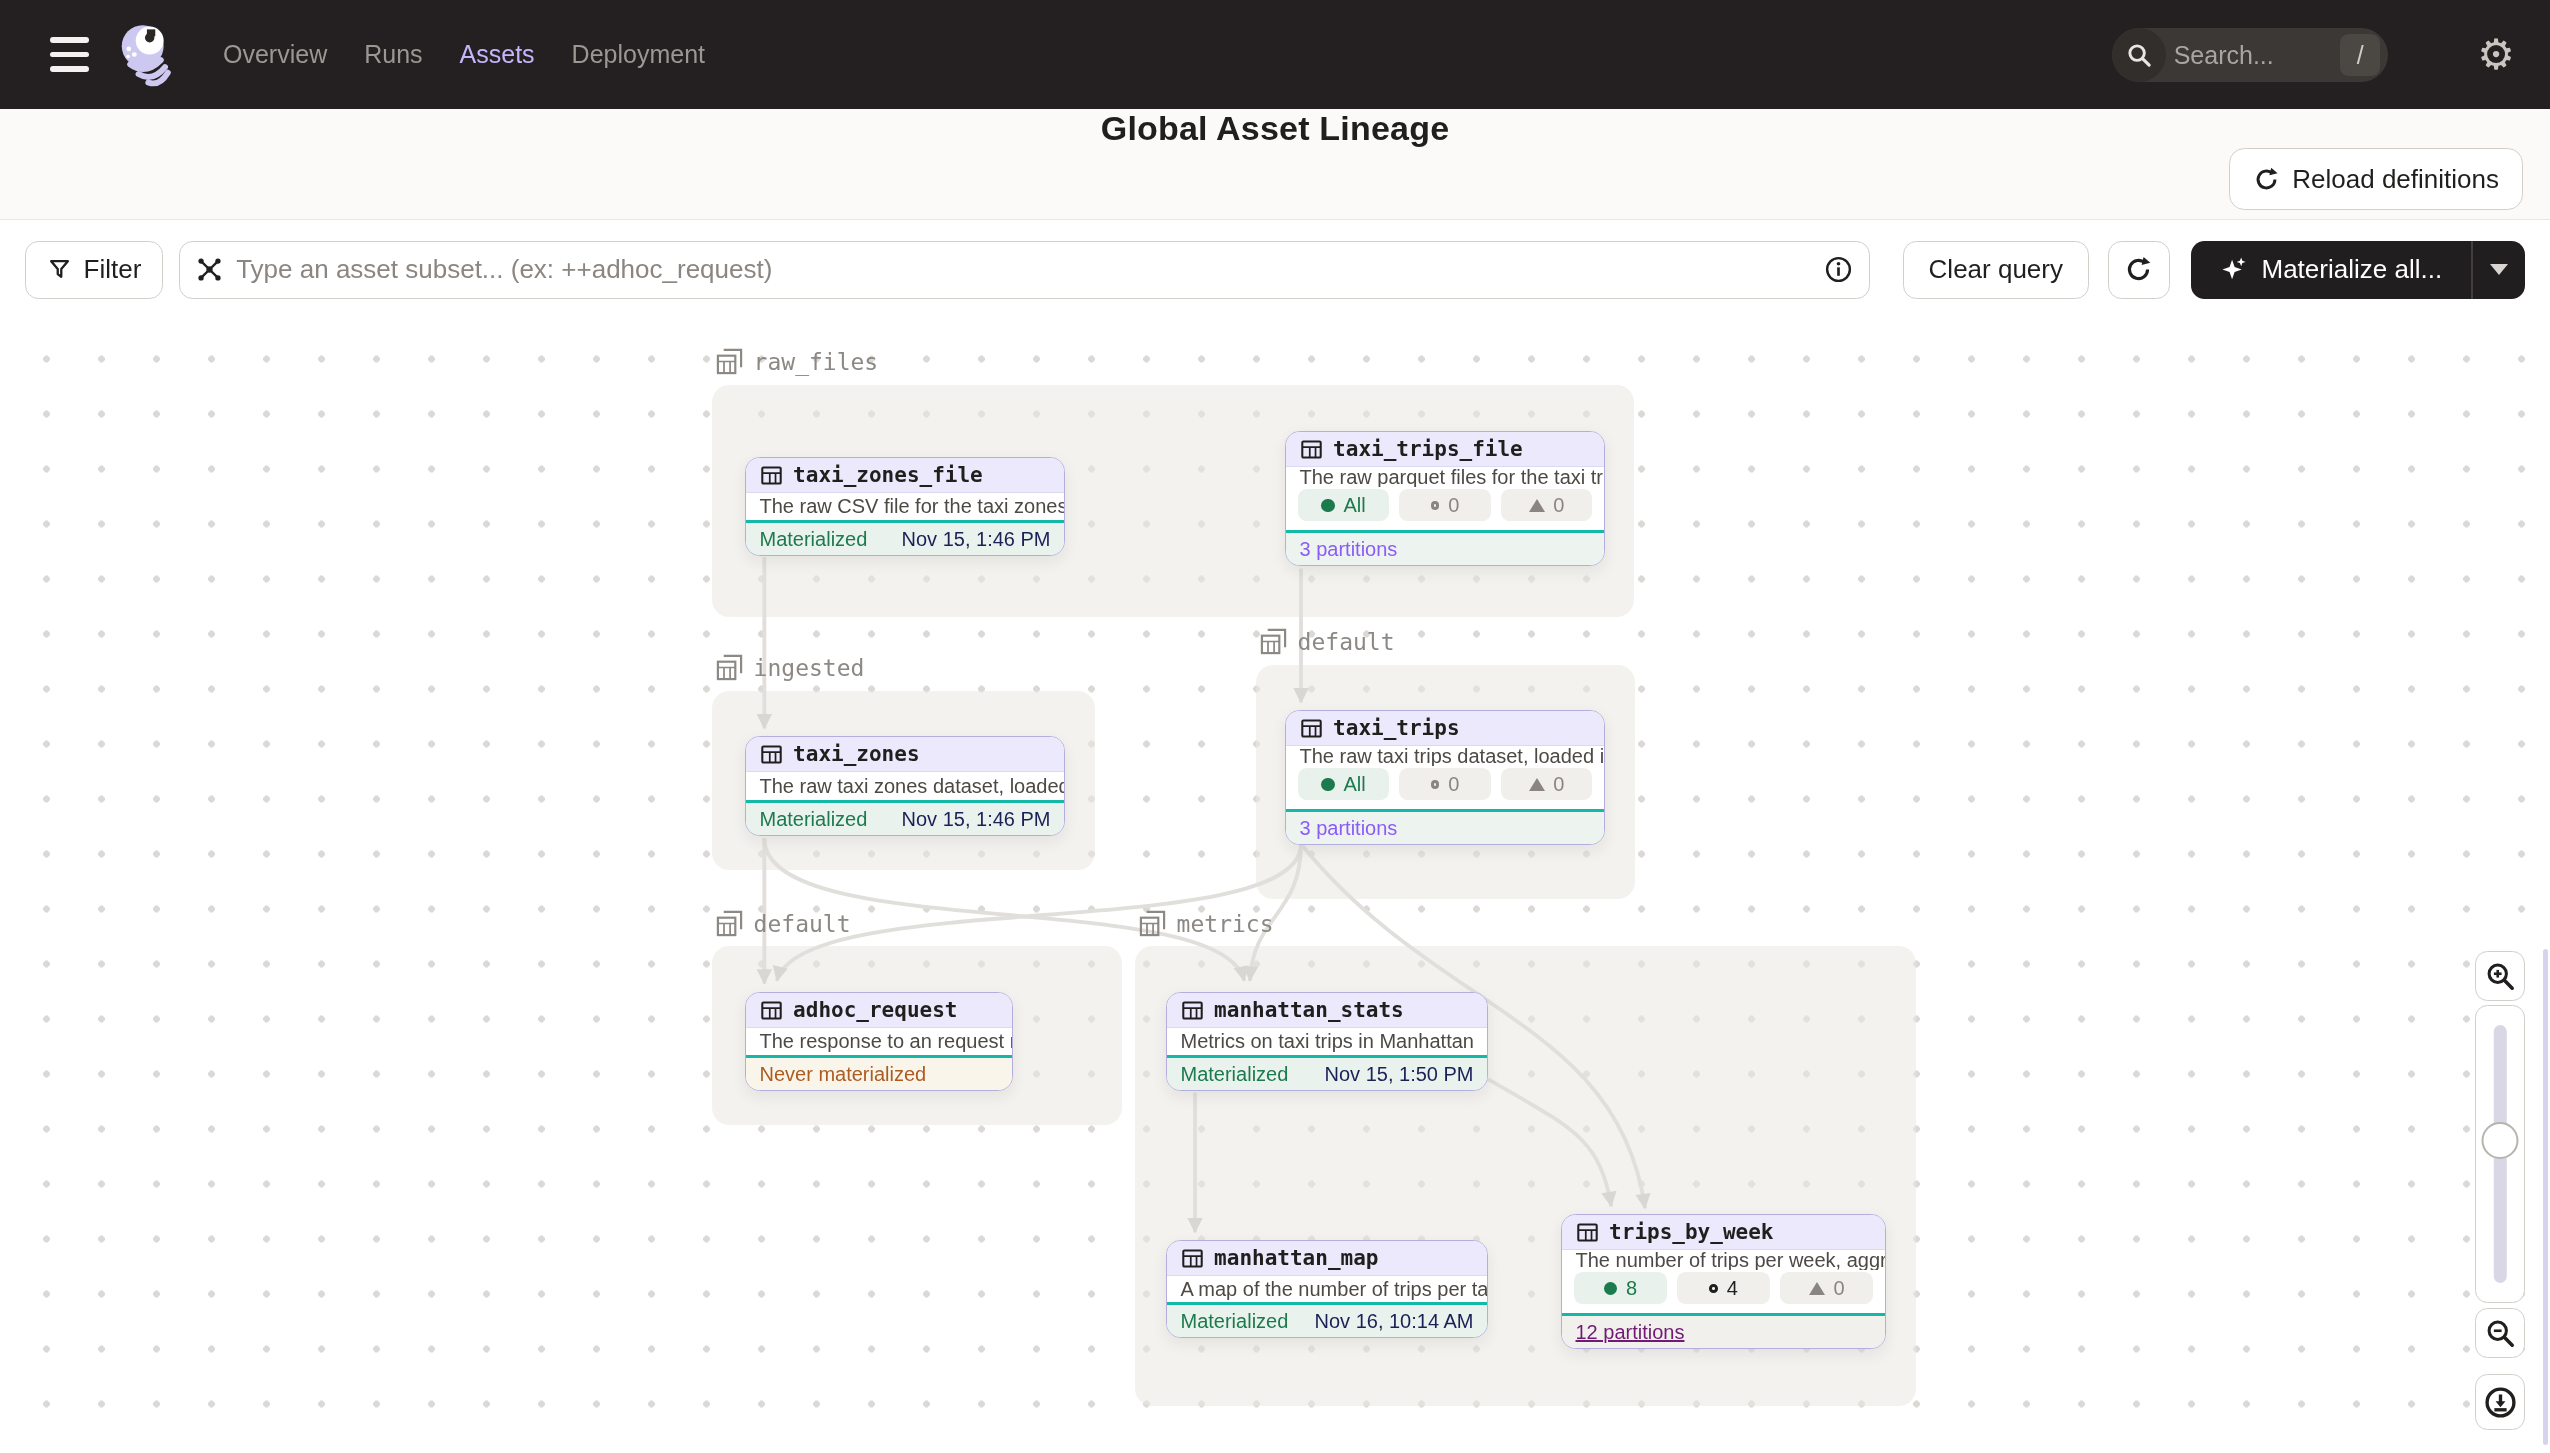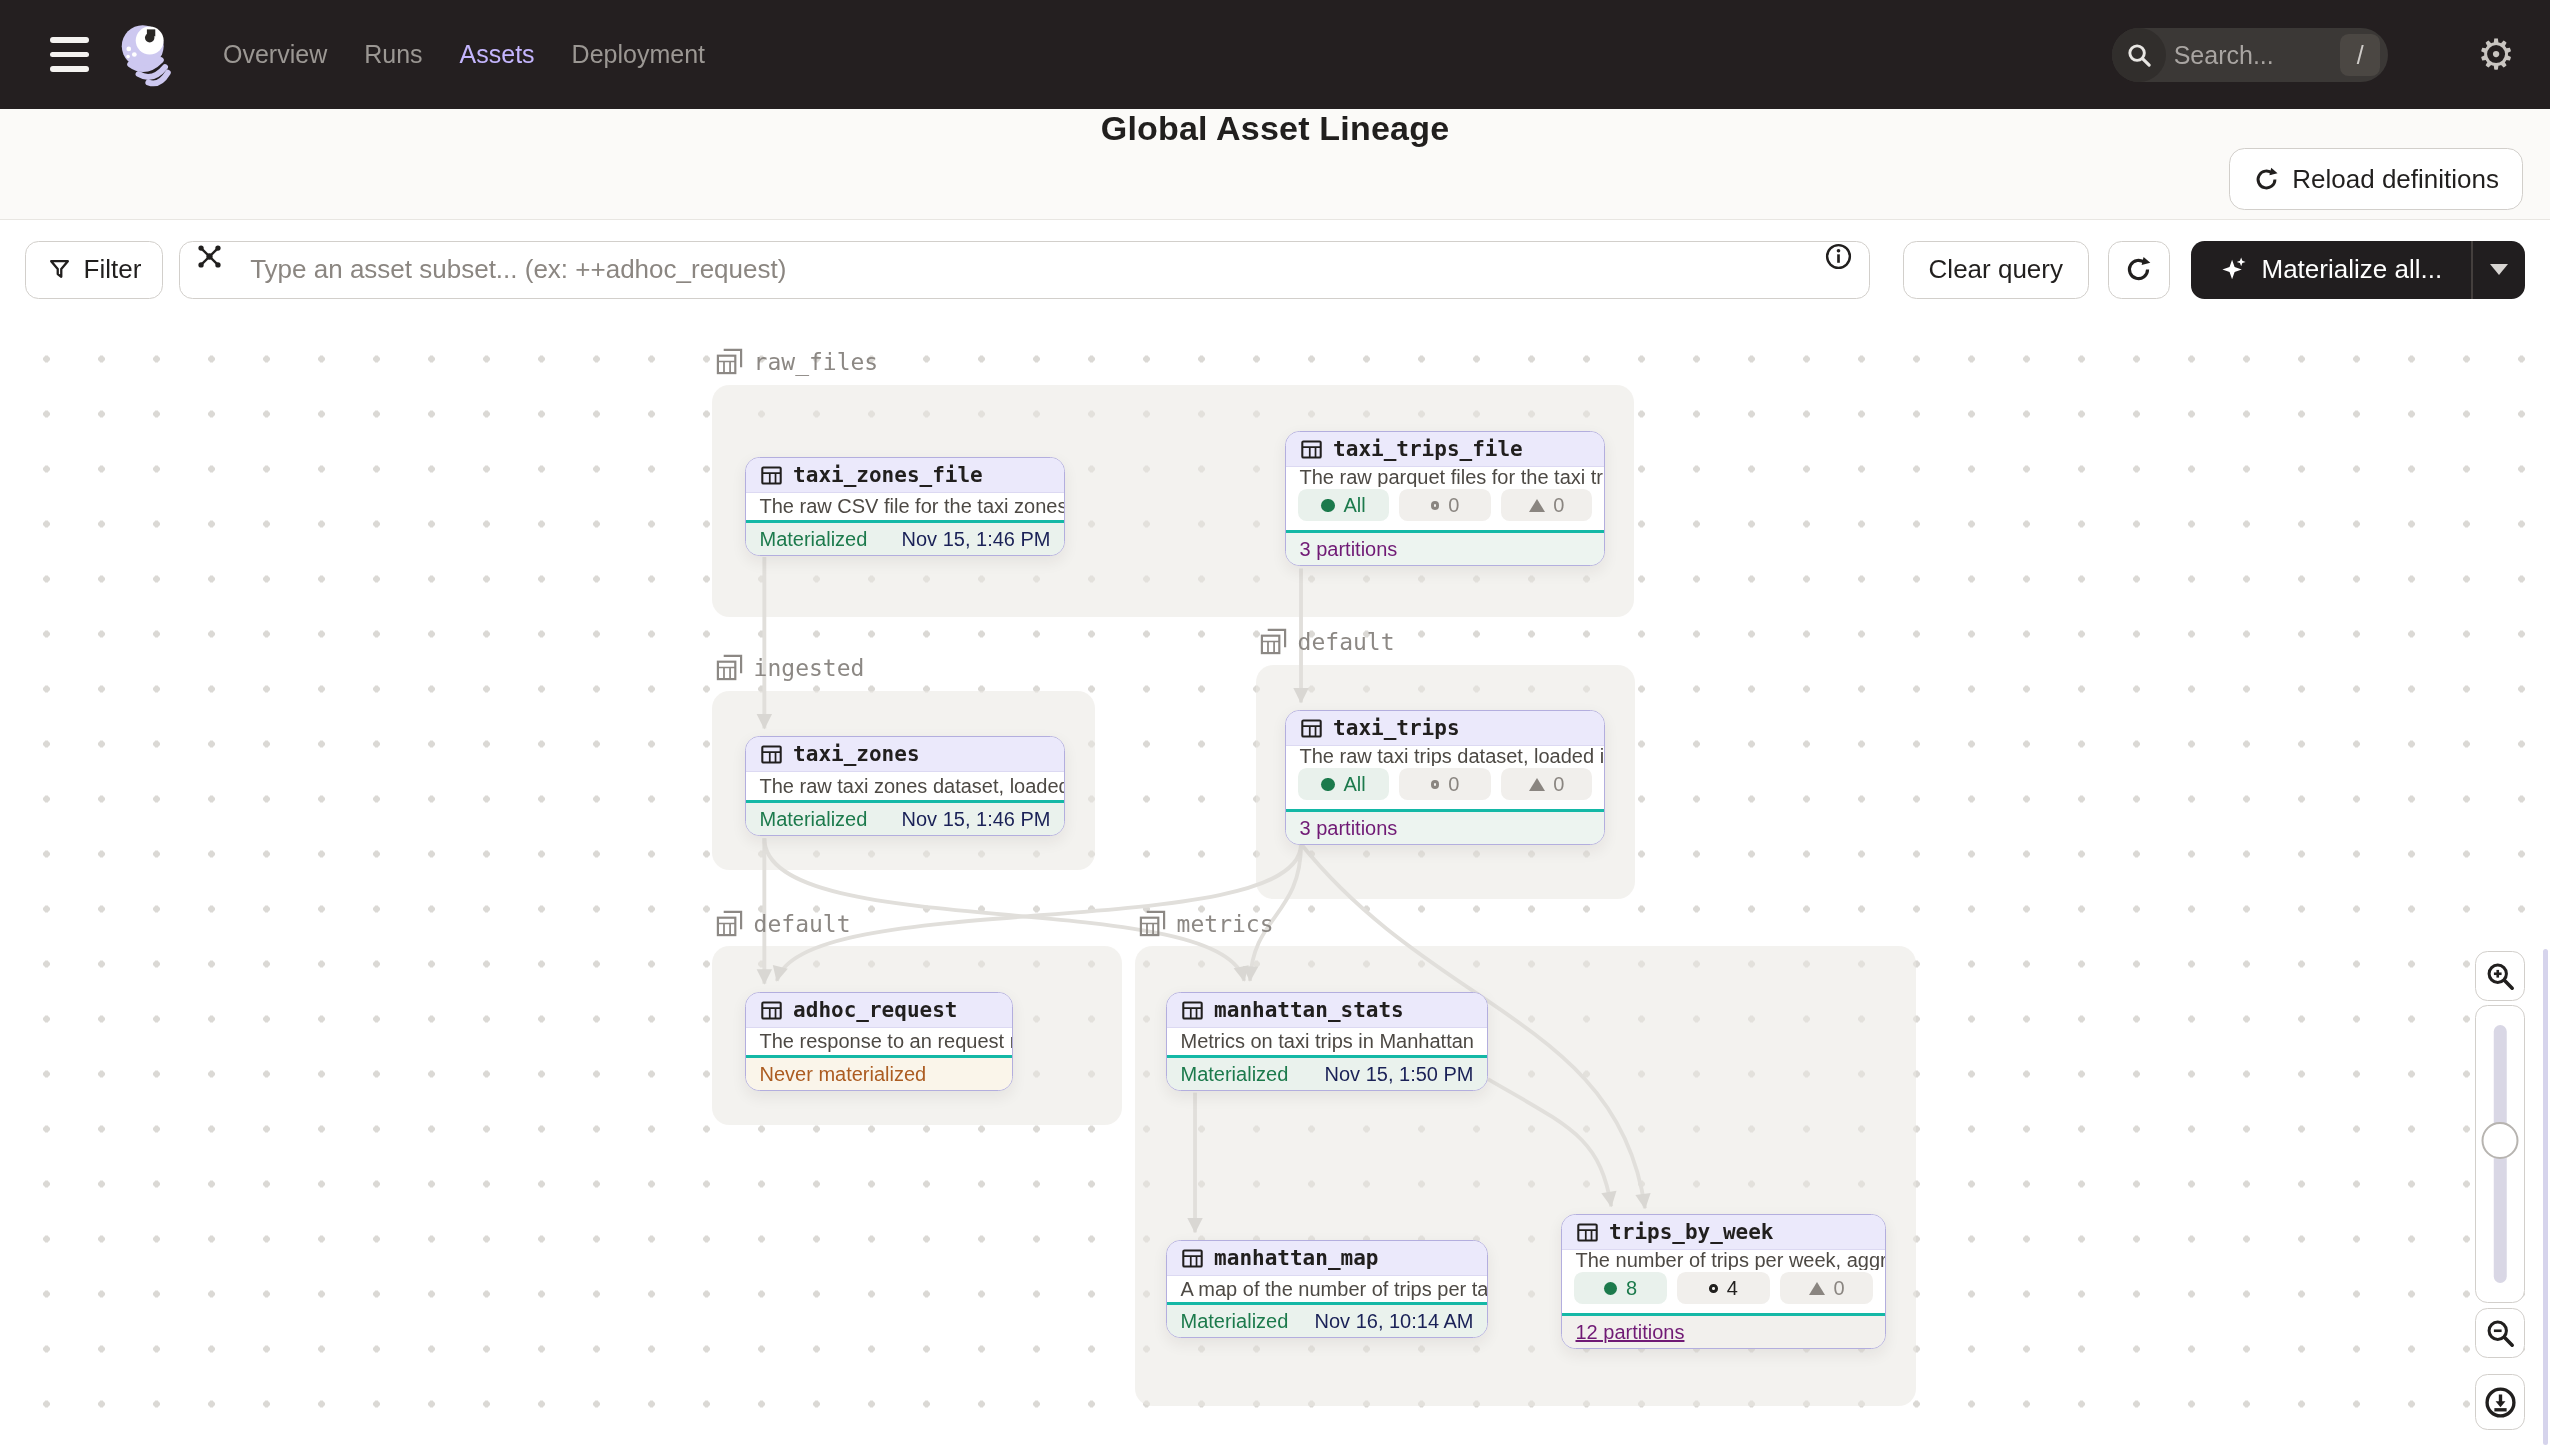--- a/index.html
+++ b/index.html
@@ -23,21 +23,21 @@
 
   
   .pageheader { position:absolute; top:109px; left:0; right:0; height:111px; background:#FBFAF8; border-bottom:1px solid #E8E6E2; display:flex; align-items:center; padding:0 27px;flex-direction:column; }
   .page-title { font-size:34px; font-weight:700; color:#211F1E; letter-spacing:0.2px; }
   .reload-btn { margin-left:auto; display:flex; align-items:center; gap:12.5px; background:#fff; border:1.4px solid #D2CFCB; border-radius:15.4px; height:62px; padding:0 23px; font-size:26px; color:#211F1E; cursor:pointer; }
 
   
   .toolbar { position:absolute; top:221px; left:0; right:0; height:97px; background:#fff; display:flex; align-items:center; padding:0 25px; }
   .btn { display:flex; align-items:center; justify-content:center; gap:11.6px; background:#fff; border:1.4px solid #D2CFCB; border-radius:13.5px; height:58px; font-size:26px; color:#211F1E; cursor:pointer; }
   .filter-btn { padding:0 21px; flex:none; }
-  .query-box { flex:1; margin-left:15.4px; height:58px; border:1.4px solid #D2CFCB; border-radius:13.5px; display:flex; padding:0 15.4px; gap:26px; background:#fff; }
+  .query-box { flex:1; margin-left:15.4px; height:58px; border:1.4px solid #D2CFCB; border-radius:13.5px; display:flex; align-items:center; padding:0 15.4px; gap:12px; background:#fff; }
   .query-box input { border:none; outline:none; flex:1; font-size:26px; color:#211F1E; font-family:"Liberation Sans",sans-serif; background:transparent; }
   .query-box input::placeholder { color:#8B8681; }
   .clear-btn { margin-left:33px; padding:0 25px; flex:none; }
   .refresh-btn { margin-left:19px; width:62px; flex:none; }
   .mat-btn { margin-left:21px; height:58px; background:#211E1F; color:#fff; border-radius:13.5px; display:flex; align-items:stretch; overflow:hidden; flex:none; cursor:pointer; }
   .mat-main { display:flex; align-items:center; gap:12.5px; padding:0 29px; font-size:26px; }
   .mat-div { width:1.9px; background:#443F3D; }
   .mat-caret { width:52px; display:flex; align-items:center; justify-content:center; }
   .caret-down { width:0; height:0; border-left:9.6px solid transparent; border-right:9.6px solid transparent; border-top:11.6px solid #D8D5D2; }
 
@@ -58,21 +58,21 @@
   .pill.green { background:#E9F1EC; color:#1C7A4C; }
   .pill.gray  { background:#F1EFEC; color:#8A8580; }
   .pill.dark  { background:#F1EFEC; color:#211F1E; }
   .ic-dot  { width:13.5px; height:13.5px; border-radius:50%; background:#1C7A4C; }
   .ic-ring { width:8.7px; height:8.7px; border-radius:50%; border:3.9px solid #8A8580; }
   .pill.dark .ic-ring { border-color:#211F1E; }
   .ic-tri  { width:0; height:0; border-left:8.7px solid transparent; border-right:8.7px solid transparent; border-bottom:13.5px solid #8A8580; }
   .an-footer { height:35px; flex:none; display:flex; justify-content:space-between; align-items:center; padding:0 13.5px; font-size:20px; border-top:3px solid #14b8a6; }
   .f-mat { background:#EAF2ED; } .f-mat .st { color:#1C7A4C; } .f-mat .tm { color:#1A2157; }
   .f-never { background:#FAF5EA; color:#AC5C21; }
-  .f-part-green { background:#EDF4F0; color:#701a75; }
+  .f-part-green { background:#EDF4F0; color:#8b5cf6; }
   .f-part-plain { background:#F2F0ED; color:#701a75;text-decoration:underline; }
 
   
   .zbtn { position:absolute; width:50px; background:#fff; border:1.4px solid #D2CFCB; border-radius:12.5px; display:flex; align-items:center; justify-content:center; color:#211F1E; cursor:pointer; }
   .slider-box { position:absolute; width:50px; background:#fff; border:1.4px solid #D2CFCB; border-radius:12.5px; }
   .slider-track { position:absolute; left:50%; transform:translateX(-50%); top:19px; bottom:19px; width:12.5px; border-radius:6.7px; background:#D9D7E5; }
   .slider-thumb { position:absolute; left:50%; transform:translateX(-50%); width:37px; height:37px; border-radius:50%; background:#fff; border:2.9px solid #B7B4B0; cursor:grab; }
   .right-scroll { position:absolute; right:1.9px; top:631px; bottom:7.7px; width:4.8px; background:#D6D4EC; border-radius:2.9px; }
 </style>
 </head>

